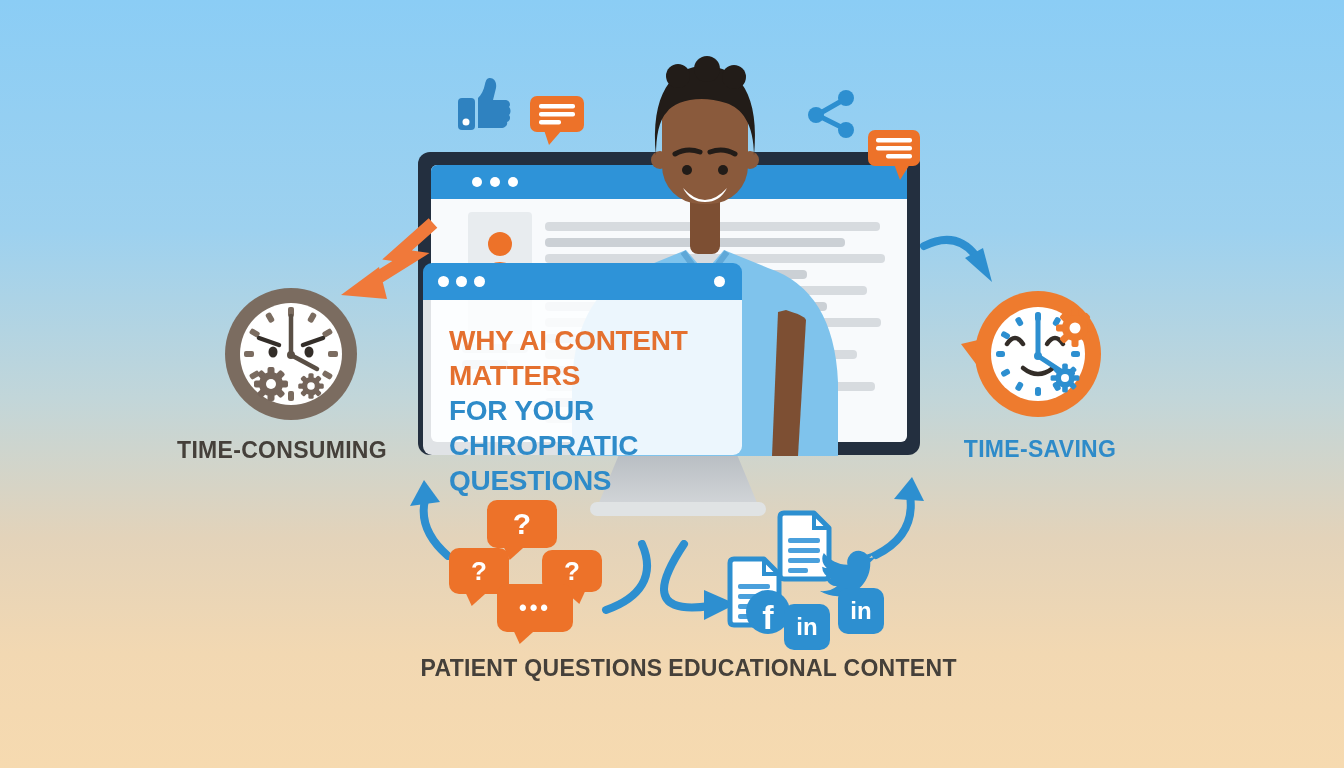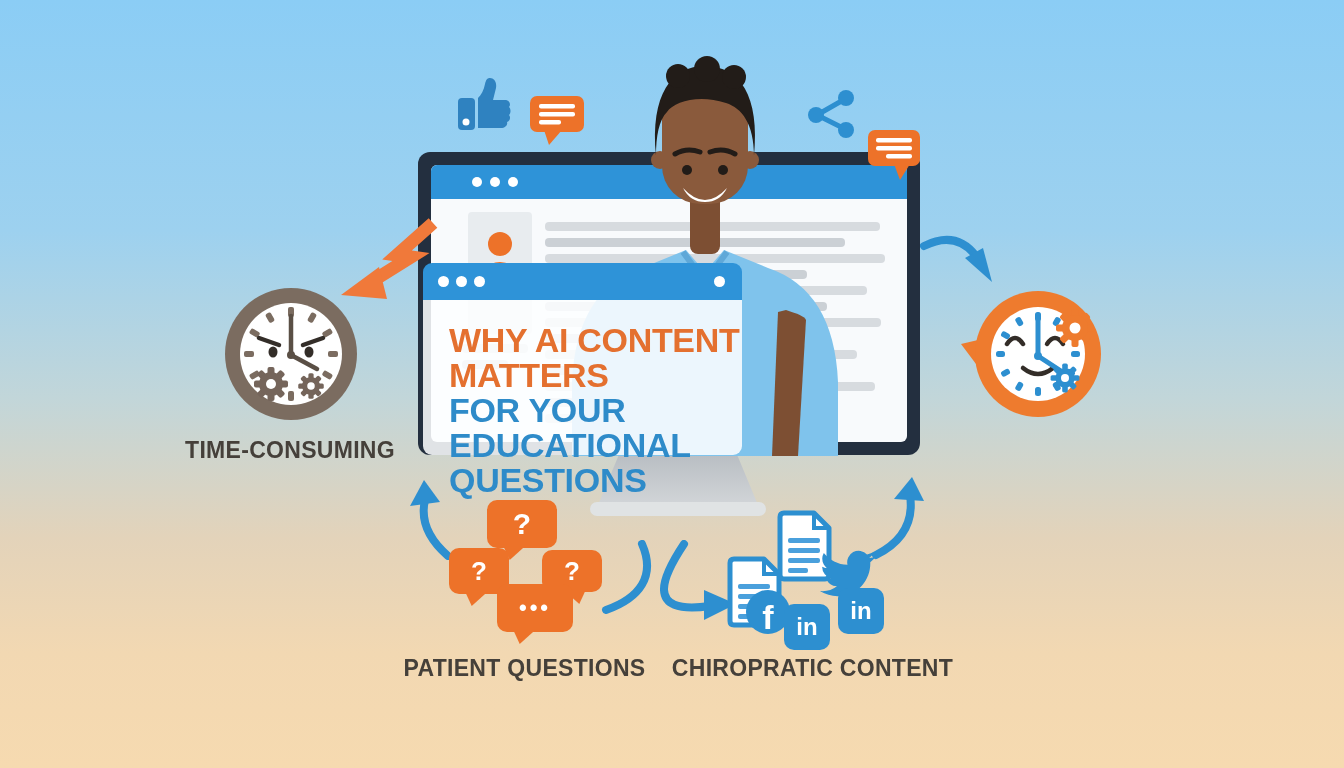--- a/index.html
+++ b/index.html
@@ -27,21 +27,21 @@
 
   .man { position:absolute; left:550px; top:52px; width:310px; height:404px; z-index:3; }
 
   
   .popup { position:absolute; left:423px; top:263px; width:319px; height:192px; z-index:5; }
   .popup-bar { position:absolute; left:0; right:0; top:0; height:37px; background:#2e93d8;
     border-radius:9px 9px 0 0; }
   .popup-body { position:absolute; left:0; right:0; top:37px; bottom:0;
     background:rgba(253,254,255,.87); border-radius:0 0 9px 9px; }
   .headline { position:absolute; left:26px; top:60px; width:292px; font-weight:700;
-    font-size:34px; line-height:35px; letter-spacing:-.3px; }
+    font-size:28px; line-height:35px; letter-spacing:-.3px; }
   .hl-orange { color:#e4702f; }
   .hl-blue { color:#2e8bc9; }
 
   
   .lbl { position:absolute; font-weight:700; font-size:23px; letter-spacing:.3px;
     color:#45403a; text-align:center; z-index:6; }
   .lbl.blue { color:#2e8bc9; line-height:27px; }
 
   
   .bubble { position:absolute; background:#ed7229; border-radius:10px; color:#fff;
@@ -165,21 +165,21 @@
   <div class="popup">
     <div class="popup-bar">
       <div class="dot" style="left:15px;top:13px;width:11px;height:11px"></div>
       <div class="dot" style="left:33px;top:13px;width:11px;height:11px"></div>
       <div class="dot" style="left:51px;top:13px;width:11px;height:11px"></div>
       <div class="dot" style="right:17px;top:13px;width:11px;height:11px"></div>
     </div>
     <div class="popup-body"></div>
     <div class="headline">
       <div class="hl-orange">WHY AI CONTENT MATTERS</div>
-      <div class="hl-blue">FOR YOUR EDUCATIONAL</div>
+      <div class="hl-blue">FOR YOUR CHIROPRATIC</div>
       <div class="hl-blue">QUESTIONS</div>
     </div>
   </div>
 
   <div class="abs z2" style="left:335px;top:215px;width:105px;height:90px">
     <svg width="105" height="90" viewBox="0 0 105 90">
       <path d="M98 8 L62 40 L76 42 L44 62" fill="none" stroke="#f0793a" stroke-width="13" stroke-linejoin="miter"></path>
       <path d="M6 80 L44 52 L52 84 Z" fill="#f0793a"></path>
     </svg>
   </div>
@@ -220,21 +220,21 @@
       <g transform="translate(90,102) scale(0.75)" fill="#75655b">
         <rect x="-3.5" y="-17" width="7" height="34" rx="2"></rect>
         <rect x="-3.5" y="-17" width="7" height="34" rx="2" transform="rotate(45)"></rect>
         <rect x="-3.5" y="-17" width="7" height="34" rx="2" transform="rotate(90)"></rect>
         <rect x="-3.5" y="-17" width="7" height="34" rx="2" transform="rotate(135)"></rect>
         <circle r="12"></circle>
         <circle r="5" fill="#ffffff"></circle>
       </g>
     </svg>
   </div>
-  <div class="lbl" style="left:165px;top:437px;width:250px">TIME-CONSUMING</div>
+  <div class="lbl" style="left:157px;top:437px;width:250px">TIME-CONSUMING</div>
 
   <div class="abs z1" style="left:920px;top:232px;width:75px;height:55px">
     <svg width="75" height="55" viewBox="0 0 75 55">
       <path d="M4 14 Q36 -2 56 24" fill="none" stroke="#2d8fd0" stroke-width="8" stroke-linecap="round"></path>
       <path d="M45 26 L72 50 L63 16 Z" fill="#2d8fd0"></path>
     </svg>
   </div>
 
   <div class="abs z2" style="left:955px;top:282px;width:160px;height:148px">
     <svg width="160" height="148" viewBox="0 0 160 148">
@@ -273,20 +273,21 @@
         <rect x="-3.5" y="-18" width="7" height="36" rx="2"></rect>
         <rect x="-3.5" y="-18" width="7" height="36" rx="2" transform="rotate(45)"></rect>
         <rect x="-3.5" y="-18" width="7" height="36" rx="2" transform="rotate(90)"></rect>
         <rect x="-3.5" y="-18" width="7" height="36" rx="2" transform="rotate(135)"></rect>
         <circle r="12"></circle>
         <circle r="5" fill="#ffffff"></circle>
       </g>
     </svg>
   </div>
   <div class="lbl blue" style="left:925px;top:436px;width:230px">
+    <div>TIME-SAVING</div>
   </div>
 
   <div class="abs z6" style="left:408px;top:478px;width:48px;height:82px">
     <svg width="48" height="82" viewBox="0 0 48 82">
       <path d="M40 78 Q10 52 17 22" fill="none" stroke="#2d8fd0" stroke-width="8" stroke-linecap="round"></path>
       <path d="M2 28 L16 2 L32 24 Z" fill="#2d8fd0"></path>
     </svg>
   </div>
 
   <div class="abs z6" style="left:598px;top:540px;width:150px;height:85px">
@@ -309,21 +310,21 @@
   </div>
   <div class="bubble tail-left" style="left:449px;top:548px;width:60px;height:46px;font-size:26px">
     <span>?</span>
   </div>
   <div class="bubble tail-right" style="left:542px;top:550px;width:60px;height:42px;font-size:26px">
     <span>?</span>
   </div>
   <div class="bubble tail-left" style="left:497px;top:584px;width:76px;height:48px;font-size:22px;letter-spacing:3px">
     <span>•••</span>
   </div>
-  <div class="lbl" style="left:392px;top:655px;width:265px">PATIENT QUESTIONS</div>
+  <div class="lbl" style="left:409px;top:655px;width:265px">PATIENT QUESTIONS</div>
 
   <div class="abs z6" style="left:727px;top:556px;width:56px;height:72px">
     <svg width="56" height="72" viewBox="0 0 56 72">
       <path d="M7 3 H37 L52 18 V65 Q52 69 48 69 H7 Q3 69 3 65 V7 Q3 3 7 3 Z" fill="#ffffff" stroke="#2d8fd0" stroke-width="5" stroke-linejoin="round"></path>
       <path d="M37 3 V18 H52" fill="none" stroke="#2d8fd0" stroke-width="4"></path>
       <rect x="11" y="28" width="32" height="5" rx="2" fill="#4aa0dc"></rect>
       <rect x="11" y="38" width="32" height="5" rx="2" fill="#4aa0dc"></rect>
       <rect x="11" y="48" width="32" height="5" rx="2" fill="#4aa0dc"></rect>
       <rect x="11" y="58" width="20" height="5" rx="2" fill="#4aa0dc"></rect>
     </svg>
@@ -345,15 +346,15 @@
   </div>
   <div class="fb" style="left:746px;top:590px">
     <span>f</span>
   </div>
   <div class="li" style="left:784px;top:604px">
     <span>in</span>
   </div>
   <div class="li" style="left:838px;top:588px">
     <span>in</span>
   </div>
-  <div class="lbl" style="left:660px;top:655px;width:305px">CHIROPRATIC CONTENT</div>
+  <div class="lbl" style="left:660px;top:655px;width:305px">EDUCATIONAL CONTENT</div>
 
 </div>
 
 </body></html>

